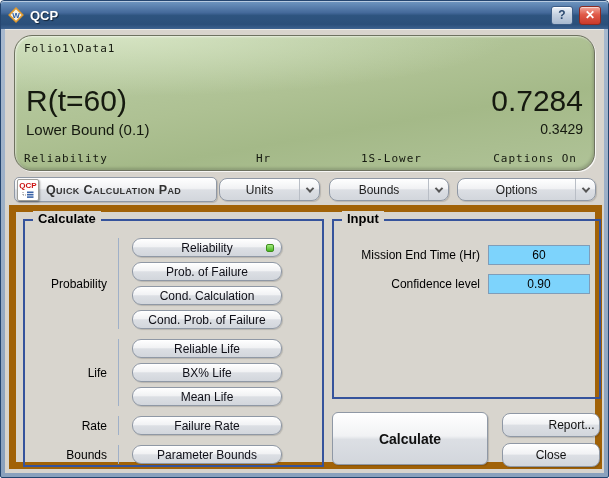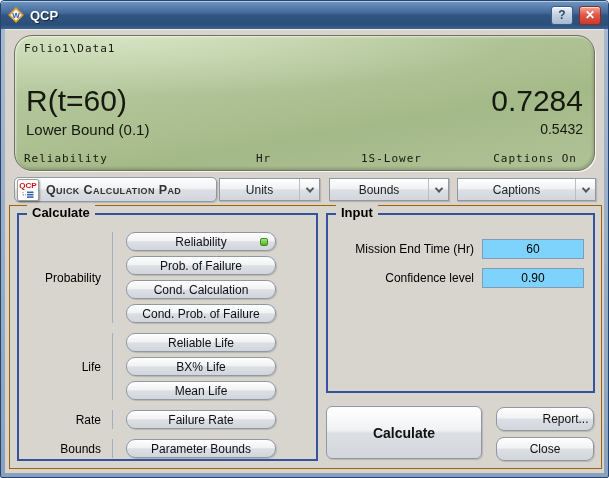--- a/index.html
+++ b/index.html
@@ -65,32 +65,32 @@
   }
   .qcp-badge {
     width:22px; height:22px; background:#fff; border:1px solid #9d9d98; border-radius:2px;
     box-shadow:1px 1px 2px rgba(0,0,0,.35);
     display:flex; flex-direction:column; align-items:center; justify-content:center;
   }
   .qcp-badge .logo-text { color:#cc1111; font-weight:bold; font-size:8px; line-height:9px; letter-spacing:0; }
   .badge-grid { width:12px; height:7px; margin-top:1px; }
   .pad-label { font-variant:small-caps; font-weight:bold; font-size:12.5px; letter-spacing:.4px; color:#333; white-space:nowrap; }
   .dropdown {
-    position:absolute; top:148px; height:23px; display:flex; align-items:stretch; border-radius:0;
+    position:absolute; top:148px; height:23px; display:flex; align-items:stretch; border-radius:8px;
   }
   .dd-label { flex:1; display:flex; align-items:center; justify-content:center; font-size:12px; color:#222; }
   .dd-arrow { width:20px; border-left:1px solid #b9bec6; display:flex; align-items:center; justify-content:center; }
   .chev { width:6px; height:6px; border-right:2px solid #555; border-bottom:2px solid #555; transform:rotate(45deg) translate(-1px,-1px); }
   .dd-units { left:214px; width:101px; }
   .dd-bounds { left:324px; width:120px; }
   .dd-options { left:452px; width:139px; }
   
   .main-panel {
     position:absolute; left:4px; top:175px; width:593px; height:264px;
-    border:1px solid #a16207; background:#d8d5ce;
+    border:7px solid #a16207; background:#d8d5ce;
   }
   .groupbox { position:absolute; border:2px solid #35539c; background:transparent; }
   .group-caption {
     position:absolute; top:-10px; left:8px; padding:0 5px; background:#d8d5ce;
     font-weight:bold; font-size:13px; color:#000;
   }
   .calc-group { left:7px; top:7px; width:301px; height:248px; }
   .calc-body { position:absolute; inset:0; padding:17px 0 0 0; display:flex; flex-direction:column; gap:10px; }
   .calc-section { display:flex; }
   .calc-label { width:93px; text-align:right; padding-right:11px; font-size:12px; color:#000; align-self:center; }
@@ -146,21 +146,21 @@
   <div class="client">
 
     <div class="lcd">
       <div class="source">Folio1\Data1</div>
       <div class="main-row">
         <span>R(t=60)</span>
         <span>0.7284</span>
       </div>
       <div class="sub-row">
         <span>Lower Bound (0.1)</span>
-        <span class="val">0.5432</span>
+        <span class="val">0.3429</span>
       </div>
       <div class="status">
         <span class="st-metric">Reliability</span>
         <span class="st-units">Hr</span>
         <span class="st-bounds">1S-Lower</span>
         <span class="st-captions">Captions On</span>
       </div>
     </div>
 
     <div class="qcp-pad btn3d">
@@ -183,21 +183,21 @@
           <span class="chev"></span>
         </span>
     </div>
     <div class="dropdown btn3d dd-bounds">
       <span class="dd-label">Bounds</span>
       <span class="dd-arrow">
           <span class="chev"></span>
         </span>
     </div>
     <div class="dropdown btn3d dd-options">
-      <span class="dd-label">Captions</span>
+      <span class="dd-label">Options</span>
       <span class="dd-arrow">
           <span class="chev"></span>
         </span>
     </div>
 
     <div class="main-panel">
 
       <div class="groupbox calc-group">
         <span class="group-caption">Calculate</span>
         <div class="calc-body">

